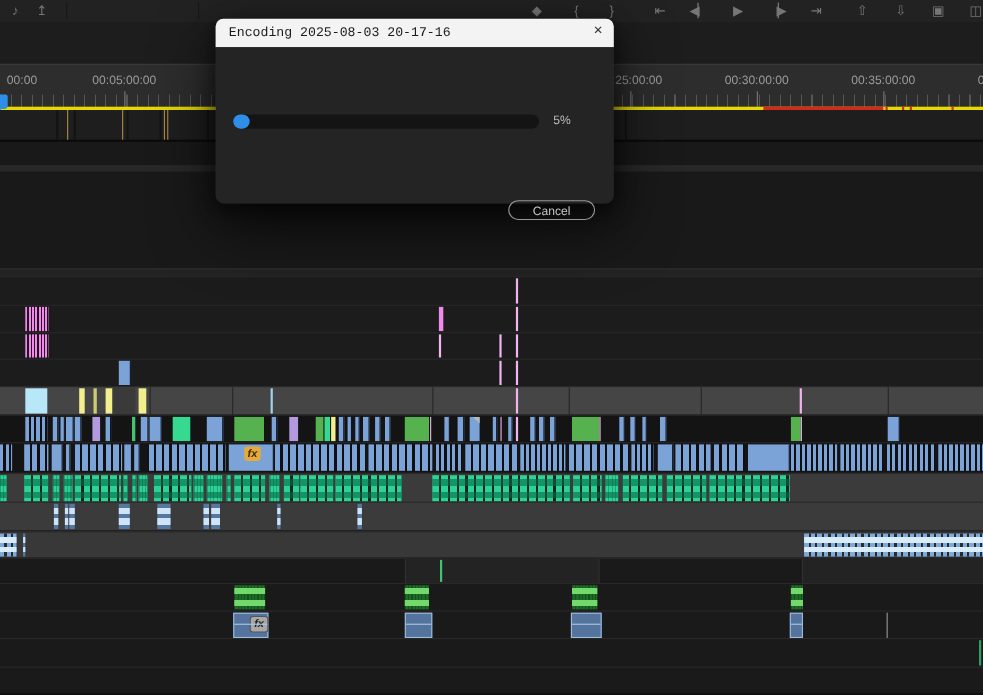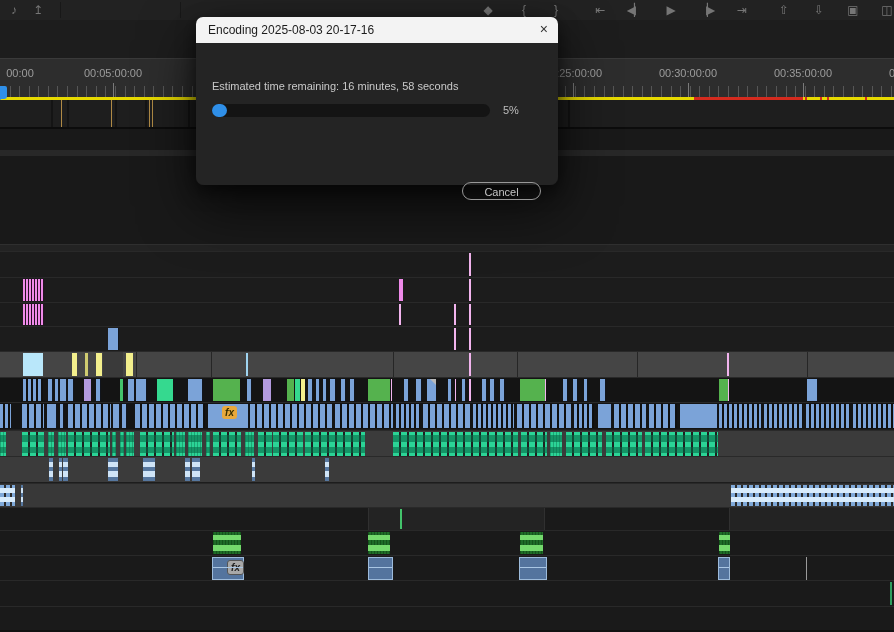--- a/index.html
+++ b/index.html
@@ -72,21 +72,21 @@
   .c-grayLine{background:#9a9a9a;}
   .c-lite{background:#232323;border-left:1px solid #303030;border-right:1px solid #303030;}
   .c-dark{background:#3a3a3a;}
   .badge{position:absolute;top:2px;left:14px;width:15px;height:13px;border-radius:3px;
      font-size:10px;font-style:italic;font-weight:bold;line-height:13px;text-align:center;color:#3a3000;}
   .fxy{background:#e8a93c;}
   .fxg{background:#a8a8a8;color:#222;border:1px solid #555;}
   
   #dialog{position:absolute;left:196px;top:17px;width:362px;height:168px;
      box-shadow:0 22px 55px rgba(0,0,0,.65),0 6px 18px rgba(0,0,0,.55);border-radius:7px;}
-  #dlg-titlebar{position:absolute;left:0;top:0;width:362px;height:26px;background:#f3f3f3;border-radius:7px 7px 0 0;}
+  #dlg-titlebar{position:absolute;left:0;top:0;width:362px;height:26px;background:#f3f3f3;border-radius:7px 7px 0 0;font-family:Liberation Mono, monospace;}
   #dlg-title{position:absolute;left:12px;top:6px;font-size:12px;color:#1c1c1c;}
   #dlg-close{position:absolute;right:10px;top:4px;font-size:14px;color:#333;cursor:default;}
   #dlg-body{position:absolute;left:0;top:26px;width:362px;height:142px;background:#242424;border-radius:0 0 8px 8px;}
   #dlg-eta{position:absolute;left:16px;top:37px;font-size:11px;color:#c9c9c9;}
   #dlg-progress{position:absolute;left:16px;top:61px;width:278px;height:13px;background:#141414;border-radius:7px;}
   #dlg-fill{position:absolute;left:0;top:0;height:13px;background:#2f8fe8;border-radius:7px;}
   #dlg-pct{position:absolute;left:307px;top:61px;font-size:11px;color:#bdbdbd;}
   #dlg-cancel{position:absolute;left:266px;top:139px;width:79px;height:18px;background:transparent;
      border:1px solid #989898;border-radius:10px;color:#c5c5c5;font-size:11px;line-height:16px;text-align:center;
      font-family:"Liberation Sans",sans-serif;}
@@ -339,21 +339,20 @@
     </div>
 
   <div id="bottom-edge"></div>
 
   <div id="dialog">
     <div id="dlg-titlebar">
       <div id="dlg-title">Encoding 2025-08-03 20-17-16</div>
       <div id="dlg-close">×</div>
     </div>
     <div id="dlg-body">
-      <div id="dlg-eta">Estimated time remaining: 16 minutes, 58 seconds</div>
       <div id="dlg-progress">
         <div id="dlg-fill" style="width: 15px;"></div>
       </div>
       <div id="dlg-pct">5%</div>
       <button id="dlg-cancel">Cancel</button>
     </div>
   </div>
 </div>
 
 </body></html>

